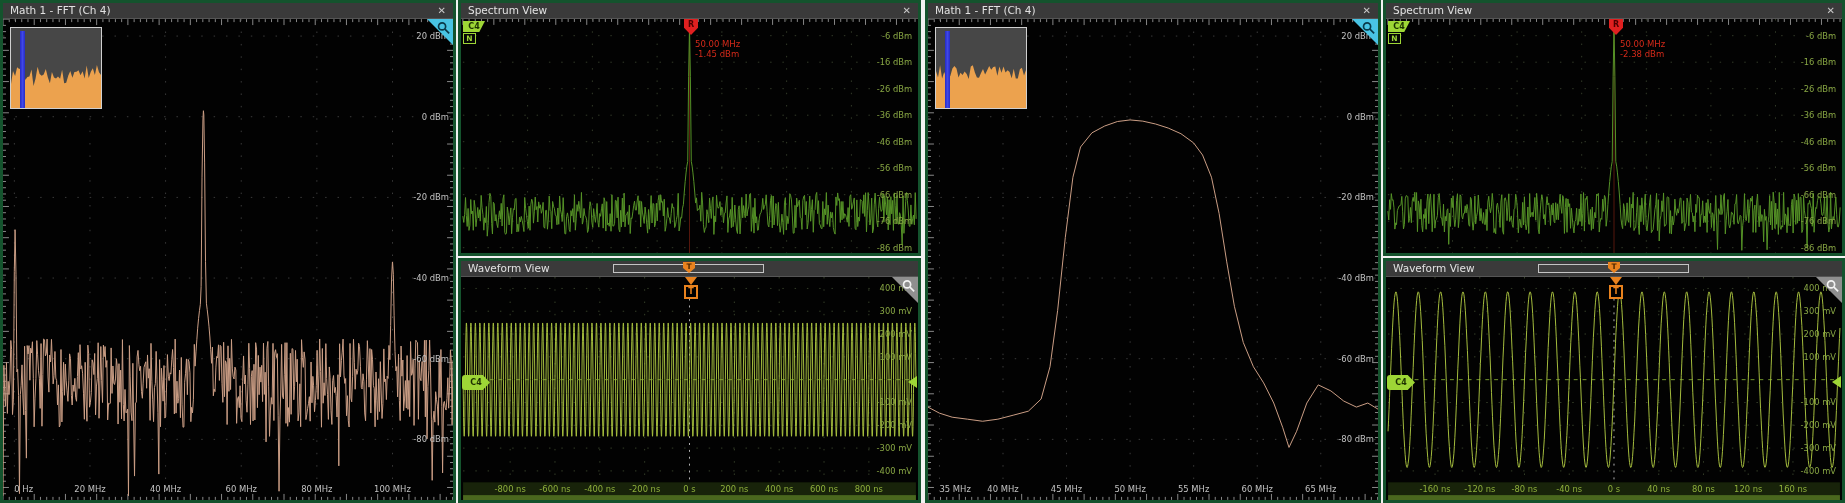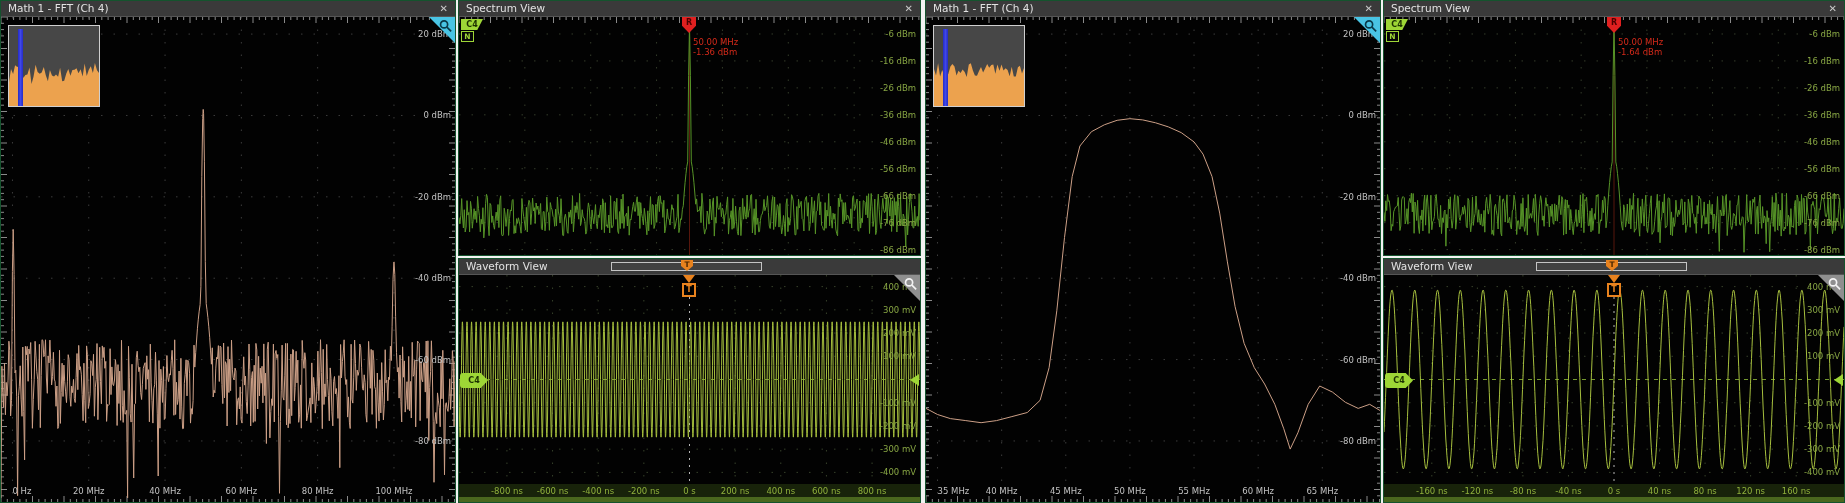--- a/index.html
+++ b/index.html
@@ -1,18 +1,18 @@
 <!DOCTYPE html>
 <html><head>
 <meta charset="utf-8">
 <style>
   html,body{margin:0;padding:0;background:#e9e9e9;}
   .stage{position:relative;width:1845px;height:503px;background:#f2f2f2;
          font-family:"DejaVu Sans", sans-serif;overflow:hidden;}
-  .win{position:absolute;background:#020202;border:1px solid #14532d;box-sizing:border-box;}
+  .win{position:absolute;background:#020202;border:3px solid #14532d;box-sizing:border-box;}
   .titlebar{position:relative;height:16px;background:#3a3a3a;border-bottom:1px solid #555;
             color:#e2e2e2;font-size:10.5px;line-height:15px;padding-left:7px;box-sizing:border-box;
             white-space:nowrap;}
   .close{position:absolute;right:7px;top:0;color:#c9c9c9;font-size:10px;line-height:15px;cursor:pointer;}
   .plot{position:absolute;top:16px;left:0;right:0;bottom:0;background:#020202;overflow:hidden;}
   svg.chart{position:absolute;left:0;top:0;width:100%;height:100%;display:block;}
   
   #fftL {left:0;top:0;width:456px;height:503px;}
   #specL{left:458px;top:0;width:463px;height:256px;}
   #waveL{left:458px;top:258px;width:463px;height:245px;}
@@ -520,21 +520,21 @@
           <text x="457" y="154.7485843714609" fill="#87a543" font-size="8.5" font-family="DejaVu Sans, sans-serif" text-anchor="end">-56 dBm</text>
           <text x="457" y="181.7021517553794" fill="#87a543" font-size="8.5" font-family="DejaVu Sans, sans-serif" text-anchor="end">-66 dBm</text>
           <text x="457" y="208.65571913929784" fill="#87a543" font-size="8.5" font-family="DejaVu Sans, sans-serif" text-anchor="end">-76 dBm</text>
           <text x="457" y="235.60928652321633" fill="#87a543" font-size="8.5" font-family="DejaVu Sans, sans-serif" text-anchor="end">-86 dBm</text>
         </svg>
       <div class="spec-badge">C4</div>
       <div class="spec-n">N</div>
       <div class="mflag" style="left:223px;">R</div>
       <div class="mtext" style="left:234px;">
         <div>50.00 MHz</div>
-        <div>-1.36 dBm</div>
+        <div>-1.45 dBm</div>
       </div>
     </div>
   </div>
 
   <div class="win" id="waveL">
     <div class="titlebar">
       <span>Waveform View</span>
       <div class="bracket"></div>
       <div class="tpent">T</div>
     </div>
@@ -1050,21 +1050,21 @@
           <text x="456" y="154.7485843714609" fill="#87a543" font-size="8.5" font-family="DejaVu Sans, sans-serif" text-anchor="end">-56 dBm</text>
           <text x="456" y="181.7021517553794" fill="#87a543" font-size="8.5" font-family="DejaVu Sans, sans-serif" text-anchor="end">-66 dBm</text>
           <text x="456" y="208.65571913929784" fill="#87a543" font-size="8.5" font-family="DejaVu Sans, sans-serif" text-anchor="end">-76 dBm</text>
           <text x="456" y="235.60928652321633" fill="#87a543" font-size="8.5" font-family="DejaVu Sans, sans-serif" text-anchor="end">-86 dBm</text>
         </svg>
       <div class="spec-badge">C4</div>
       <div class="spec-n">N</div>
       <div class="mflag" style="left:223px;">R</div>
       <div class="mtext" style="left:234px;">
         <div>50.00 MHz</div>
-        <div>-1.64 dBm</div>
+        <div>-2.38 dBm</div>
       </div>
     </div>
   </div>
 
   <div class="win" id="waveR">
     <div class="titlebar">
       <span>Waveform View</span>
       <div class="bracket"></div>
       <div class="tpent">T</div>
     </div>

